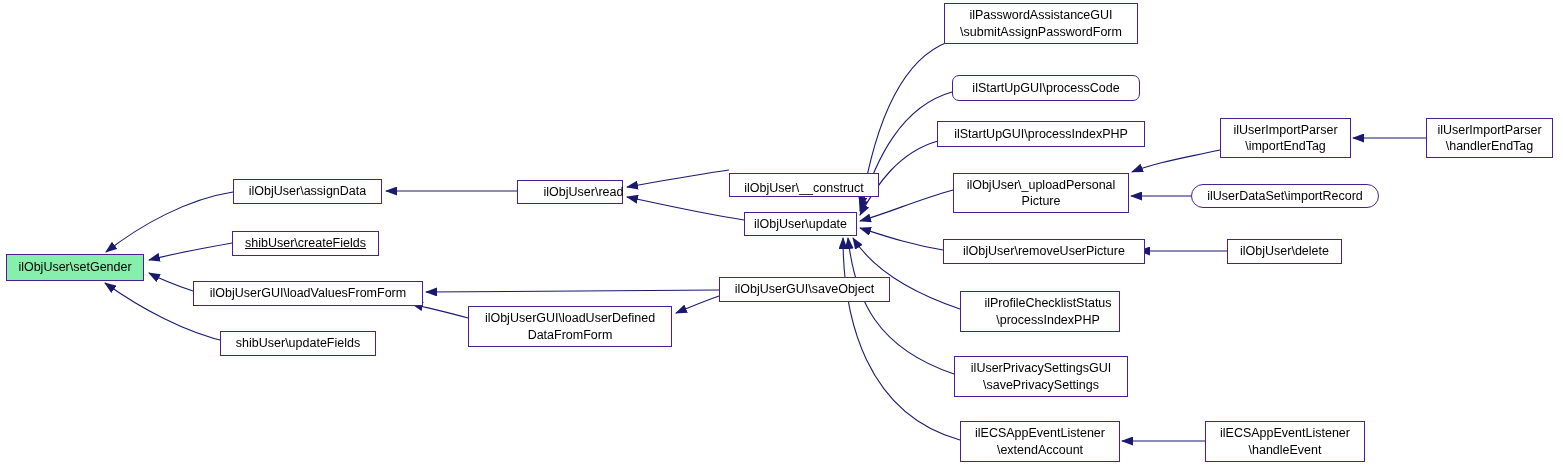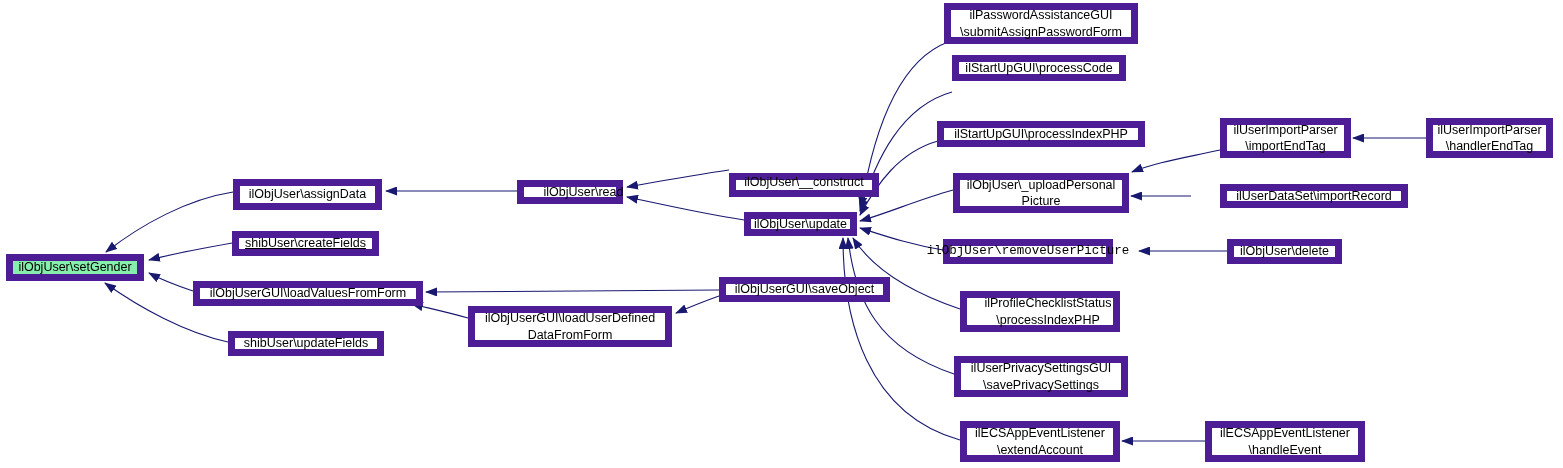--- a/index.html
+++ b/index.html
@@ -14,21 +14,21 @@
     position:absolute;left:0;top:0;width:1563px;height:468px;
   }
   .edge{
     fill:none;
     stroke:#191970;
     stroke-width:1.1;
   }
   .node{
     position:absolute;
     box-sizing:border-box;
-    border:7px solid #4c1d95;
+    border:1px solid #4c1d95;
     background:#ffffff;
     color:#000000;
     display:flex;
     flex-direction:column;
     align-items:center;
     justify-content:center;
     text-align:center;
     white-space:nowrap;
     font-size:12.5px;
     line-height:1.3;
@@ -68,30 +68,30 @@
       <path d="M1220,150 C1184,158 1157,162 1132,172" class="edge" stroke="#191970" marker-end="url(#arrow)"></path>
       <path d="M1191,196 L1131,196" class="edge" stroke="#191970" marker-end="url(#arrow)"></path>
       <path d="M1227,251 L1139,251" class="edge" stroke="#191970" marker-end="url(#arrow)"></path>
       <path d="M1426,138 L1353,138" class="edge" stroke="#191970" marker-end="url(#arrow)"></path>
       <path d="M1205,441 L1122,441" class="edge" stroke="#191970" marker-end="url(#arrow)"></path>
     </svg>
   <div id="nodes">
       <div class="node hl" style="left: 6px; top: 254px; width: 138px; height: 27px; background: #86efac;">
         <span>ilObjUser\setGender</span>
       </div>
-      <div class="node" style="left: 233px; top: 179px; width: 149px; height: 31px;">
+      <div class="node" style="left: 233px; top: 179px; width: 149px; height: 25px;">
         <span>ilObjUser\assignData</span>
       </div>
       <div class="node" style="left: 232px; top: 231px; width: 147px; height: 25px; text-decoration: underline;">
         <span>shibUser\createFields</span>
       </div>
       <div class="node" style="left: 193px; top: 281px; width: 230px; height: 25px;">
         <span>ilObjUserGUI\loadValuesFromForm</span>
       </div>
-      <div class="node" style="left: 228px; top: 331px; width: 156px; height: 25px;">
+      <div class="node" style="left: 220px; top: 331px; width: 156px; height: 25px;">
         <span>shibUser\updateFields</span>
       </div>
       <div class="node" style="left: 517px; top: 180px; width: 106px; height: 24px; padding-left: 27px;">
         <span>ilObjUser\read</span>
       </div>
       <div class="node" style="left: 729px; top: 173px; width: 150px; height: 24px; justify-content: flex-end;">
         <span>ilObjUser\__construct</span>
       </div>
       <div class="node" style="left: 744px; top: 212px; width: 113px; height: 24px;">
         <span>ilObjUser\update</span>
@@ -100,50 +100,50 @@
         <span>ilObjUserGUI\saveObject</span>
       </div>
       <div class="node" style="left: 468px; top: 306px; width: 204px; height: 41px;">
         <span>ilObjUserGUI\loadUserDefined</span>
         <span>DataFromForm</span>
       </div>
       <div class="node" style="left: 944px; top: 3px; width: 194px; height: 41px;">
         <span>ilPasswordAssistanceGUI</span>
         <span>\submitAssignPasswordForm</span>
       </div>
-      <div class="node" style="left: 952px; top: 55px; width: 174px; height: 26px;">
+      <div class="node" style="left: 952px; top: 75px; width: 188px; height: 26px; border-radius: 7px;">
         <span>ilStartUpGUI\processCode</span>
       </div>
       <div class="node" style="left: 937px; top: 121px; width: 208px; height: 26px;">
         <span>ilStartUpGUI\processIndexPHP</span>
       </div>
       <div class="node" style="left: 953px; top: 173px; width: 176px; height: 40px;">
         <span>ilObjUser\_uploadPersonal</span>
         <span>Picture</span>
       </div>
-      <div class="node" style="left: 943px; top: 239px; width: 170px; height: 25px; font-family: Liberation Mono, monospace;">
+      <div class="node" style="left: 943px; top: 239px; width: 202px; height: 25px;">
         <span>ilObjUser\removeUserPicture</span>
       </div>
       <div class="node" style="left: 960px; top: 291px; width: 160px; height: 41px; padding-left: 16px;">
         <span>ilProfileChecklistStatus</span>
         <span>\processIndexPHP</span>
       </div>
       <div class="node" style="left: 954px; top: 356px; width: 174px; height: 41px; align-items: center;">
         <span>ilUserPrivacySettingsGUI</span>
         <span>\savePrivacySettings</span>
       </div>
       <div class="node" style="left: 960px; top: 421px; width: 160px; height: 41px;">
         <span>ilECSAppEventListener</span>
         <span>\extendAccount</span>
       </div>
       <div class="node" style="left: 1220px; top: 118px; width: 131px; height: 40px;">
         <span>ilUserImportParser</span>
         <span>\importEndTag</span>
       </div>
-      <div class="node" style="left: 1220px; top: 184px; width: 188px; height: 24px;">
+      <div class="node" style="left: 1191px; top: 184px; width: 188px; height: 24px; border-radius: 12px;">
         <span>ilUserDataSet\importRecord</span>
       </div>
       <div class="node" style="left: 1227px; top: 239px; width: 115px; height: 25px;">
         <span>ilObjUser\delete</span>
       </div>
       <div class="node" style="left: 1426px; top: 118px; width: 127px; height: 40px;">
         <span>ilUserImportParser</span>
         <span>\handlerEndTag</span>
       </div>
       <div class="node" style="left: 1205px; top: 421px; width: 160px; height: 41px;">

